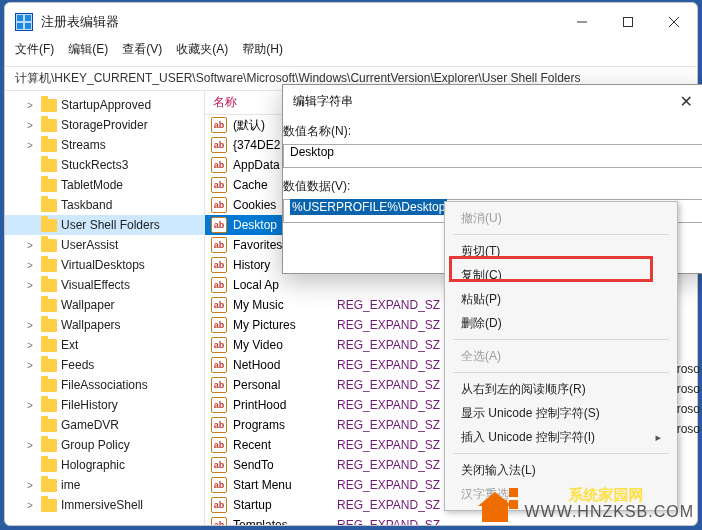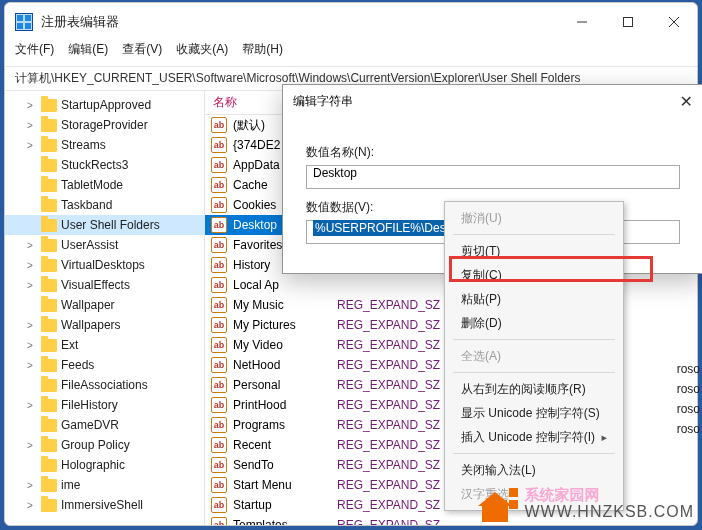--- a/index.html
+++ b/index.html
@@ -30,41 +30,41 @@
   .list-row { height: 20px; display: flex; align-items: center; padding-left: 6px; }
   .list-row.selected { background: #0078d4; color: #fff; }
   .ab-icon { width: 16px; height: 16px; border: 1px solid #c97c12; border-radius: 2px; background: #fff; display:flex; align-items:center; justify-content:center; font-size:9px; font-weight:bold; color:#c0392b; margin-right:6px; flex-shrink:0;}
   .list-row .name { width: 104px; font-size: 12px; white-space: nowrap; overflow:hidden; }
   .list-row .type { font-size: 12px; color:#701a75; }
   .list-row.selected .type { color:#fff; }
 
   .dialog { position: absolute; left: 282px; top: 84px; width: 422px; height: 190px; background: #fff; border: 1px solid #949494; box-shadow: 0 8px 24px rgba(0,0,0,.25); }
   .dialog-title { height: 32px; display:flex; align-items:center; padding:0 10px; font-size:13px;}
   .dialog-title .close { margin-left:auto; font-size:16px; color:#333;}
-  .dialog-body { padding: 6px 23px; margin-top: 21px; }
+  .dialog-body { padding: 6px 0; }
   .dlg-label { font-size:12px; color:#222; margin-bottom:4px;}
   .dlg-input { width: 100%; height: 24px; border:1px solid #aaa; background:#fff; padding:0 6px; font-size:12px; margin-bottom:10px;}
   .dlg-input.sel { background:#fff; }
   .dlg-input .seltext { background:#0a64ad; color:#fff; padding:1px 2px;}
 
-  .context { position:absolute; left:444px; top:201px; width:180px; background:#f6f6f6; border:1px solid #bcbcbc; box-shadow:2px 2px 6px rgba(0,0,0,.25); padding:4px 2px;}
+  .context { position:absolute; left:444px; top:201px; width:234px; background:#f6f6f6; border:1px solid #bcbcbc; box-shadow:2px 2px 6px rgba(0,0,0,.25); padding:4px 2px;}
   .ctx-item { height:24px; display:flex; align-items:center; padding:0 14px; font-size:12px; color:#222;}
   .ctx-item.disabled { color:#9c9c9c;}
   .ctx-item.arrow::after { content:"▸"; margin-left:auto; color:#555; font-size:11px;}
   .ctx-sep { height:1px; background:#d8d8d8; margin:4px 6px;}
   .ctx-highlight { position:absolute; border:3px solid #e53935; pointer-events:none;}
   .edge-osuf { position:absolute; right:2px; color:#222; font-size:12px; }
 
   .watermark { position:absolute; right:8px; bottom:8px; display:flex; align-items:center; gap:6px; }
   .wm-icon { width:40px; height:36px; position:relative;}
   .wm-house { position:absolute; left:4px; bottom:0; width:26px; height:16px; background:#ef6c00;}
   .wm-roof { position:absolute; left:0; bottom:16px; width:0; height:0; border-left:17px solid transparent; border-right:17px solid transparent; border-bottom:14px solid #ef6c00;}
   .wm-sq { position:absolute; width:9px; height:9px; background:#ef6c00;}
   .wm-text { display:flex; flex-direction:column; line-height:1.1;}
-  .wm-text .l1 { font-size:15px; font-weight:bold; color:#f9a8d4;}
+  .wm-text .l1 { font-size:15px; font-weight:bold; color:#fde047;margin-left:44px;}
   .wm-text .l2 { font-size:16px; color:#555; letter-spacing:1px;}
 </style>
 </head>
 <body>
 
 <div class="outer-frame">
 
   <div class="titlebar">
     <div class="app-icon">
         <span></span>

